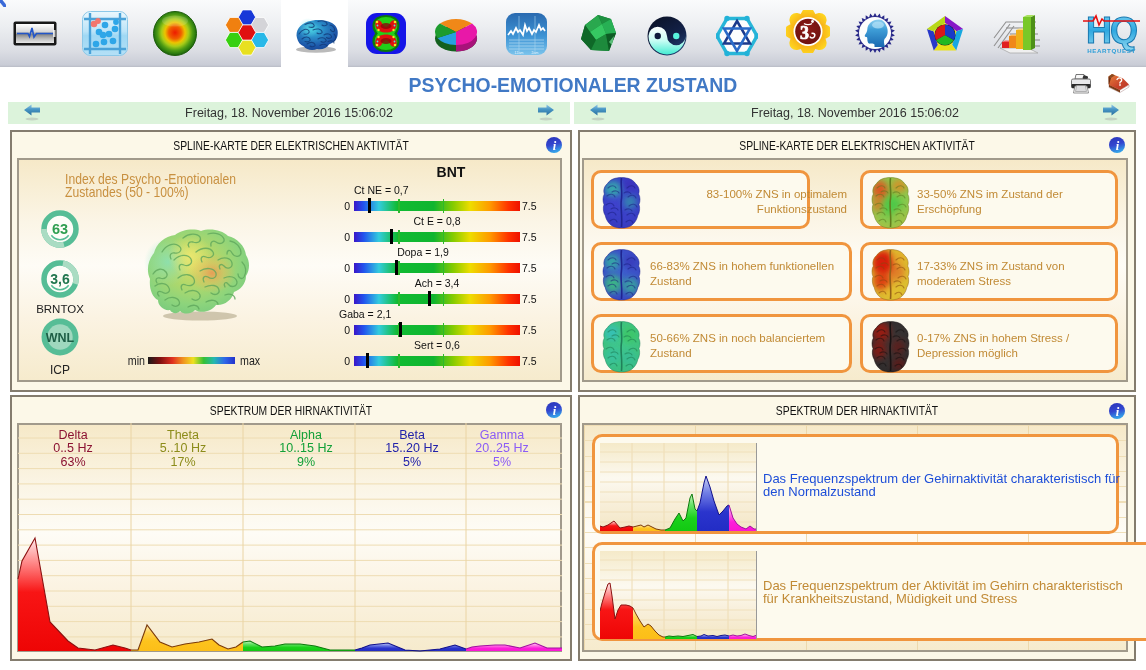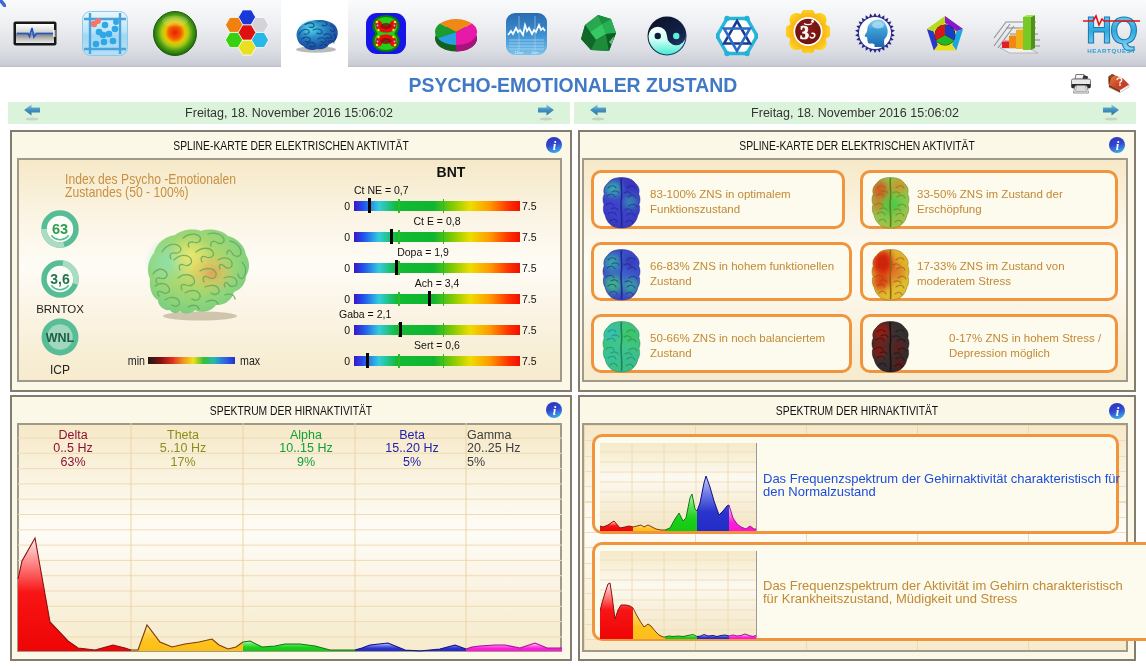--- a/index.html
+++ b/index.html
@@ -160,21 +160,21 @@
 <div class="abs bnt" style="left:354px;top:355.5px;"></div>
 <div class="abs" style="left:522px;top:354.5px;font-size:10.5px;color:#111;">7.5</div>
 <div class="abs" style="left:398.3px;top:353.5px;width:1.6px;height:14px;background:#2db82d;"></div>
 <div class="abs" style="left:442.6px;top:353.5px;width:1.6px;height:14px;background:#2db82d;"></div>
 <div class="abs" style="left:365.8px;top:353.0px;width:3px;height:15px;background:#000;"></div>
 
 <div class="abs panel" style="left:578px;top:130px;width:554px;height:258px;">
   <div class="phead" style="top:7px;">SPLINE-KARTE DER ELEKTRISCHEN AKTIVITÄT</div>
   <div class="inner" style="left:2px;top:26px;width:542px;height:220px;"></div>
 </div>
-<div class="abs ocard" style="left:591px;top:170px;width:254px;height:59px;box-sizing:border-box;">
+<div class="abs ocard" style="left:591px;top:170px;width:219px;height:59px;box-sizing:border-box;text-align:right;">
 <svg width="43" height="53" viewBox="0 0 43 53" style="position:absolute;left:6px;top:3px;">
 <defs>
         <clipPath id="bc1">
           <path d="M21.5 1.5 C15 1.5 10 3.5 7.5 7.5 C4.5 10 3 14 4.3 18 C2.6 21 2.6 25.5 4 28.5 C2.8 31.5 3.2 36.5 5.2 39.5 C6.5 46 11.5 51 17 51.5 C19 52.2 24 52.2 26 51.5 C31.5 51 36.5 46 37.8 39.5 C39.8 36.5 40.2 31.5 39 28.5 C40.4 25.5 40.4 21 38.7 18 C40 14 38.5 10 35.5 7.5 C33 3.5 28 1.5 21.5 1.5 Z"></path>
         </clipPath>
 <radialGradient id="bg1" cx="50%" cy="45%" r="65%">
           <stop offset="0%" stop-color="#3f46cd"></stop>
           <stop offset="60%" stop-color="#3a3fc6"></stop>
           <stop offset="100%" stop-color="#3436b8"></stop>
         </radialGradient>
@@ -400,21 +400,21 @@
           <path d="M27 39 C30 36 34 37 35 40"></path>
           <path d="M26 46 C29 43 32 44 33 47"></path>
 <path d="M12 16 C15 14 18 15 19 17"></path>
           <path d="M24 17 C27 15 30 16 31 18"></path>
           <path d="M11 33 C14 31 17 32 18 34"></path>
           <path d="M25 34 C28 32 31 33 32 35"></path>
 </g>
       </g>
 <path d="M21.5 1.5 C15 1.5 10 3.5 7.5 7.5 C4.5 10 3 14 4.3 18 C2.6 21 2.6 25.5 4 28.5 C2.8 31.5 3.2 36.5 5.2 39.5 C6.5 46 11.5 51 17 51.5 C19 52.2 24 52.2 26 51.5 C31.5 51 36.5 46 37.8 39.5 C39.8 36.5 40.2 31.5 39 28.5 C40.4 25.5 40.4 21 38.7 18 C40 14 38.5 10 35.5 7.5 C33 3.5 28 1.5 21.5 1.5 Z" fill="none" stroke="#181212" stroke-width="0.8" opacity="0.6"></path>
 </svg>
-<div class="ctext" style="left:54px;top:14px;width:196px;margin-left:32px;">0-17% ZNS in hohem Stress /<br>Depression möglich</div>
+<div class="ctext" style="left:54px;top:14px;width:196px;">0-17% ZNS in hohem Stress /<br>Depression möglich</div>
 </div>
 
 <div class="abs panel" style="left:10px;top:395px;width:558px;height:262px;">
   <div class="phead" style="top:7px;">SPEKTRUM DER HIRNAKTIVITÄT</div>
   <div class="inner" style="left:5px;top:26px;width:541px;height:225px;"></div>
 </div>
 <svg class="abs" style="left:17px;top:423px;" width="545" height="229" viewBox="0 0 545 229">
 <defs>
       <linearGradient id="gr" x1="0" y1="0" x2="0" y2="1">
         <stop offset="0%" stop-color="#ffecec"></stop>
@@ -474,21 +474,21 @@
 <polyline points="1,156 5,138 18,115 33,199 51,218 61,225 78,227 96,222 108,225 114,227" fill="none" stroke-width="1.1" class="sgr"></polyline>
     <polyline points="114,227 121,227 130,202 143,219 155,224 168,221 182,219 195,216 202,222 211,226 219,224 226,219" fill="none" stroke-width="1.1" class="sgy"></polyline>
     <polyline points="226,219 233,218 245,224 258,223 268,221 283,221 298,223 313,227 326,227 338,227" fill="none" stroke-width="1.1" class="sgg"></polyline>
     <polyline points="338,227 345,225 353,222 371,220 388,227 403,228 423,226 438,222 449,226" fill="none" stroke-width="1.1" class="sgb"></polyline>
     <polyline points="449,226 455,224 463,223 478,222 488,222 503,225 518,220 530,225 538,225 545,225" fill="none" stroke-width="1.1" class="sgm"></polyline>
 </svg>
 <div class="abs" style="left:17px;top:429px;width:112px;text-align:center;font-size:12.5px;line-height:13.4px;color:#8b1232;">Delta<br>0..5 Hz<br>63%</div>
 <div class="abs" style="left:127px;top:429px;width:112px;text-align:center;font-size:12.5px;line-height:13.4px;color:#8c8c1a;">Theta<br>5..10 Hz<br>17%</div>
 <div class="abs" style="left:250px;top:429px;width:112px;text-align:center;font-size:12.5px;line-height:13.4px;color:#12a038;">Alpha<br>10..15 Hz<br>9%</div>
 <div class="abs" style="left:356px;top:429px;width:112px;text-align:center;font-size:12.5px;line-height:13.4px;color:#2222aa;">Beta<br>15..20 Hz<br>5%</div>
-<div class="abs" style="left:467px;top:429px;width:112px;font-size:12.5px;line-height:13.4px;color:#404040;">Gamma<br>20..25 Hz<br>5%</div>
+<div class="abs" style="left:446px;top:429px;width:112px;text-align:center;font-size:12.5px;line-height:13.4px;color:#8b5cf6;">Gamma<br>20..25 Hz<br>5%</div>
 
 <div class="abs panel" style="left:578px;top:395px;width:554px;height:262px;">
   <div class="phead" style="top:7px;">SPEKTRUM DER HIRNAKTIVITÄT</div>
   <div class="inner" style="left:2px;top:26px;width:542px;height:225px;background:
 repeating-linear-gradient(180deg,rgba(238,220,178,0.9) 0 1px,transparent 1px 15.3px),
 repeating-linear-gradient(90deg,rgba(234,212,164,0.8) 0 1px,transparent 1px 111px),
 linear-gradient(180deg,#f6e9c8 0%,#fbf5e6 28%,#fefcf6 48%,#fbf3e2 72%,#f6ebcd 100%);"></div>
 </div>
 <div class="abs ocard" style="left:592px;top:434px;width:527px;height:100px;box-sizing:border-box;">
 <svg width="157" height="88" viewBox="0 0 157 88" style="position:absolute;left:5px;top:6px;background:linear-gradient(180deg,#f5eac9 0%,#fcf9f0 40%,#f8efda 68%,#f3e6c4 100%);">

